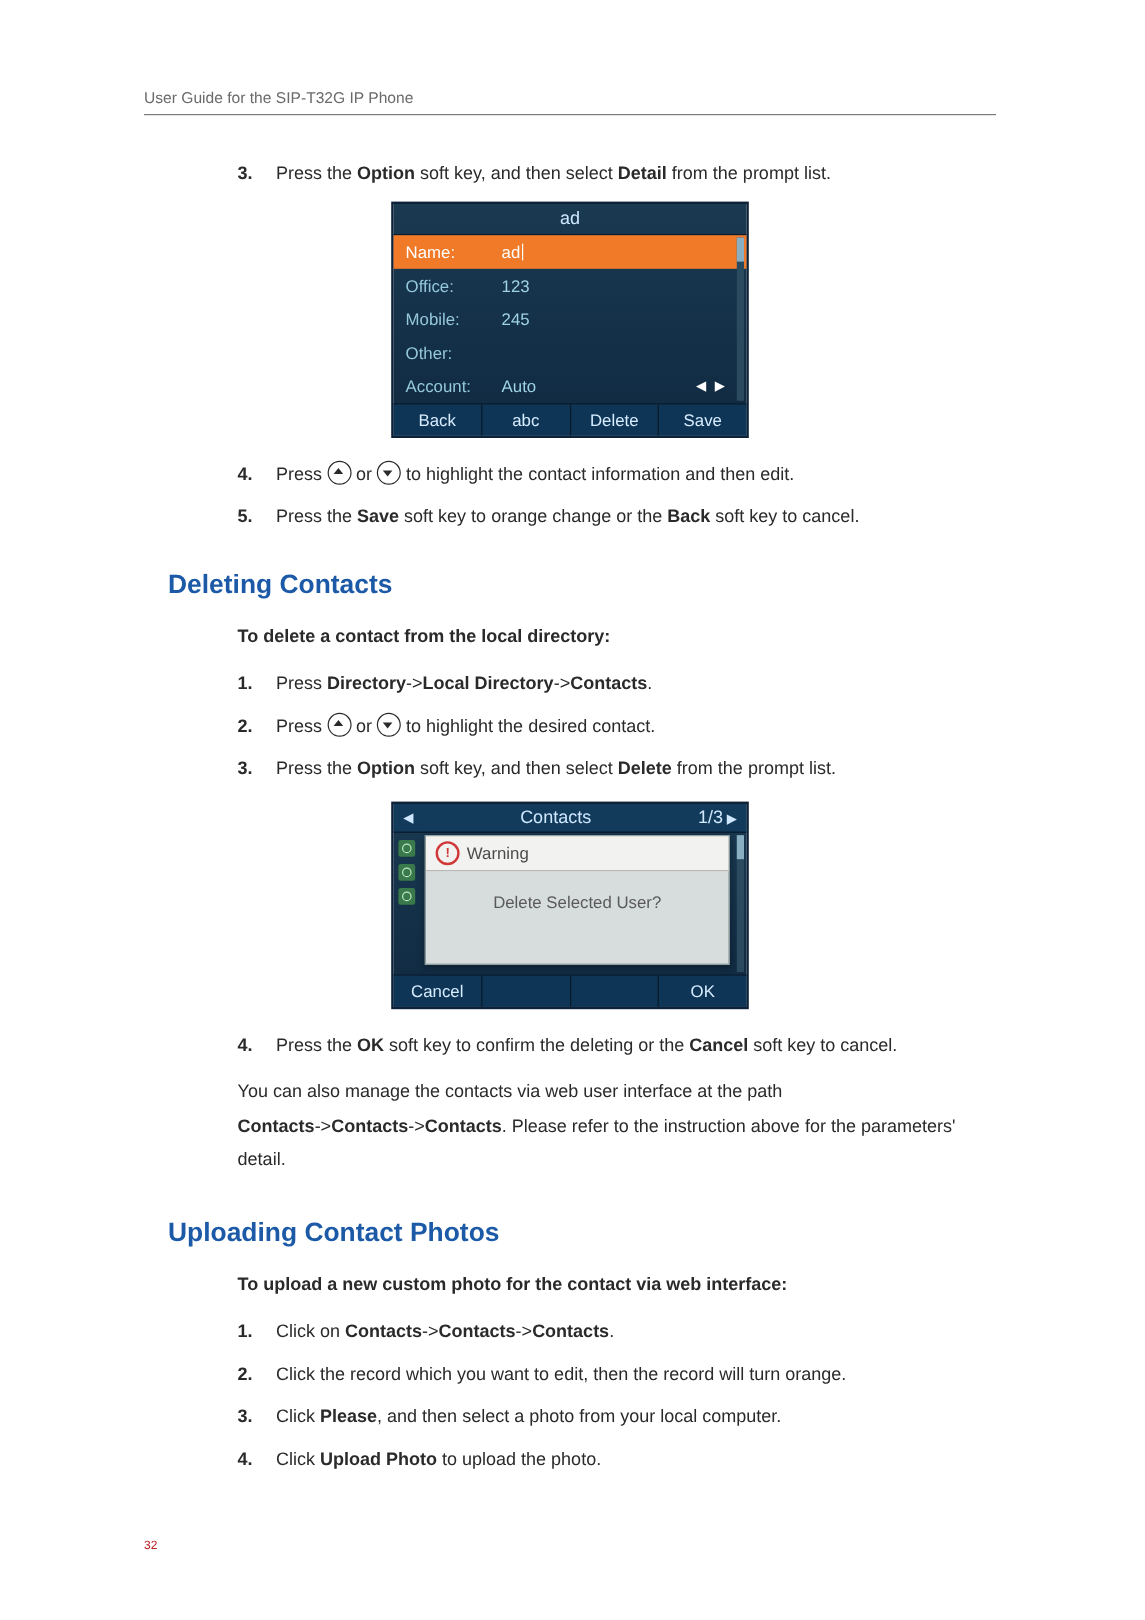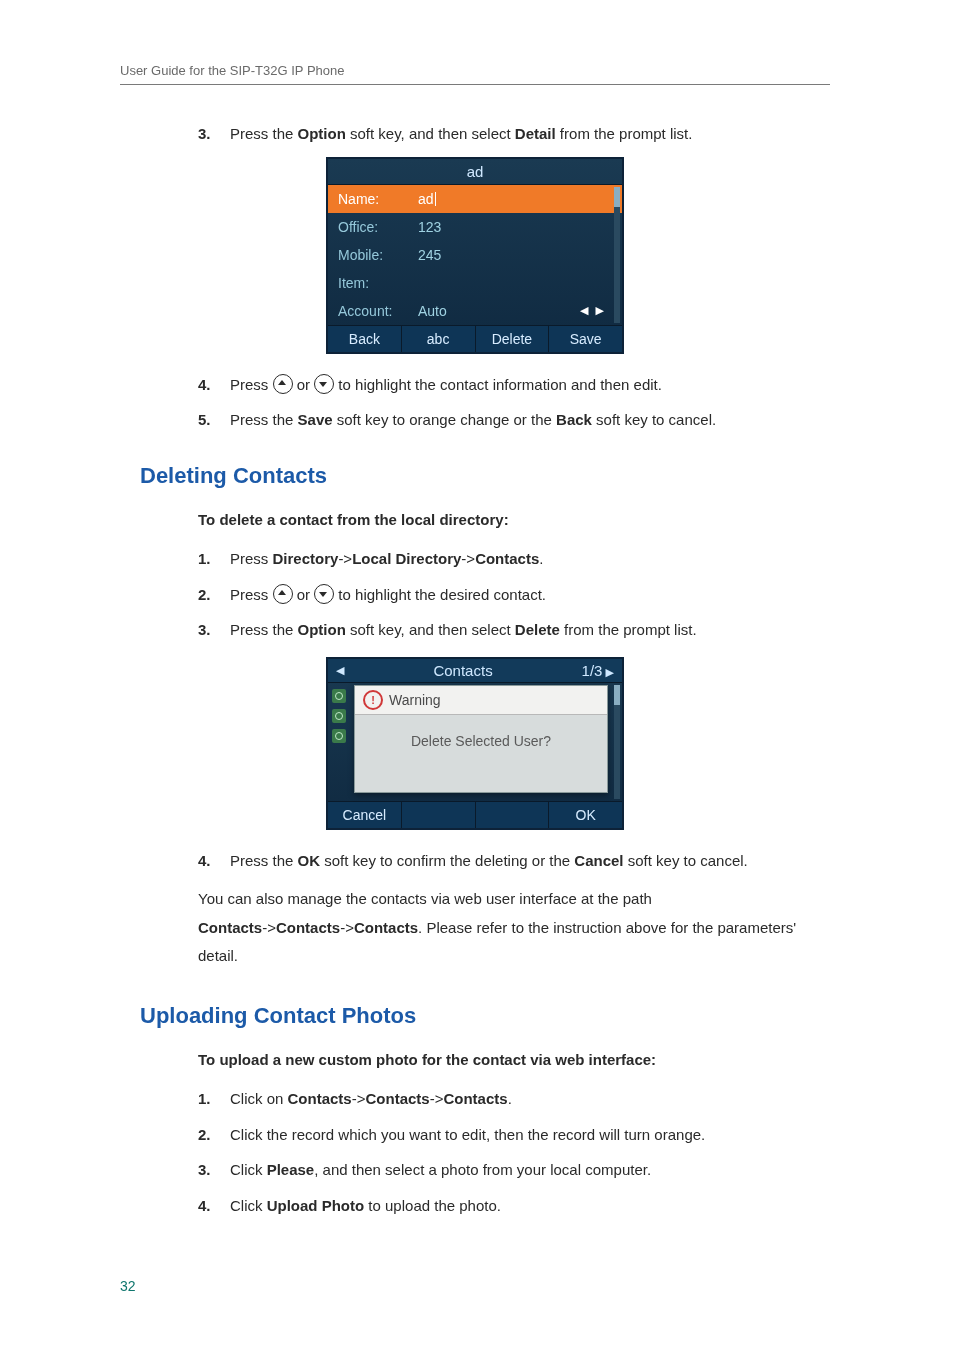--- a/index.html
+++ b/index.html
@@ -9,21 +9,21 @@
     height: 1350px;
     background: #ffffff;
     font-family: Arial, Helvetica, sans-serif;
     color: #2a2a2a;
     position: relative;
     font-size: 15px;
   }
   .page {
     position: absolute;
     left: 120px;
-    top: 63px;
+    top: 74px;
     width: 710px;
   }
   .header-line {
     font-size: 13px;
     color: #6a6a6a;
     border-bottom: 1px solid #7a7a7a;
     padding-bottom: 6px;
     margin-bottom: 36px;
   }
   .section-title {
@@ -196,22 +196,22 @@
     color: #d7ecff;
     font-size: 14px;
     border-right: 1px solid #0a1a2a;
   }
   .phone2 .softkeys .sk:last-child { border-right: none; }
 
   .page-number {
     position: absolute;
     left: 120px;
     bottom: 56px;
-    font-size: 14px;
-    color: #0f766e;
+    font-size: 10px;
+    color: #b91c1c;
   }
   .para {
     margin-left: 78px;
     margin-top: 12px;
     margin-bottom: 32px;
     line-height: 1.9;
   }
 </style>
 </head>
 <body>
@@ -235,21 +235,21 @@
       </div>
       <div class="row">
         <span class="label">Office:</span>
         <span class="value">123</span>
       </div>
       <div class="row">
         <span class="label">Mobile:</span>
         <span class="value">245</span>
       </div>
       <div class="row">
-        <span class="label">Item:</span>
+        <span class="label">Other:</span>
         <span class="value"></span>
       </div>
       <div class="row account">
         <span class="label">Account:</span>
         <span class="value">Auto</span>
         <span class="arrows">◀ ▶</span>
       </div>
       <div class="scrollbar">
           <div class="thumb"></div>
         </div>

